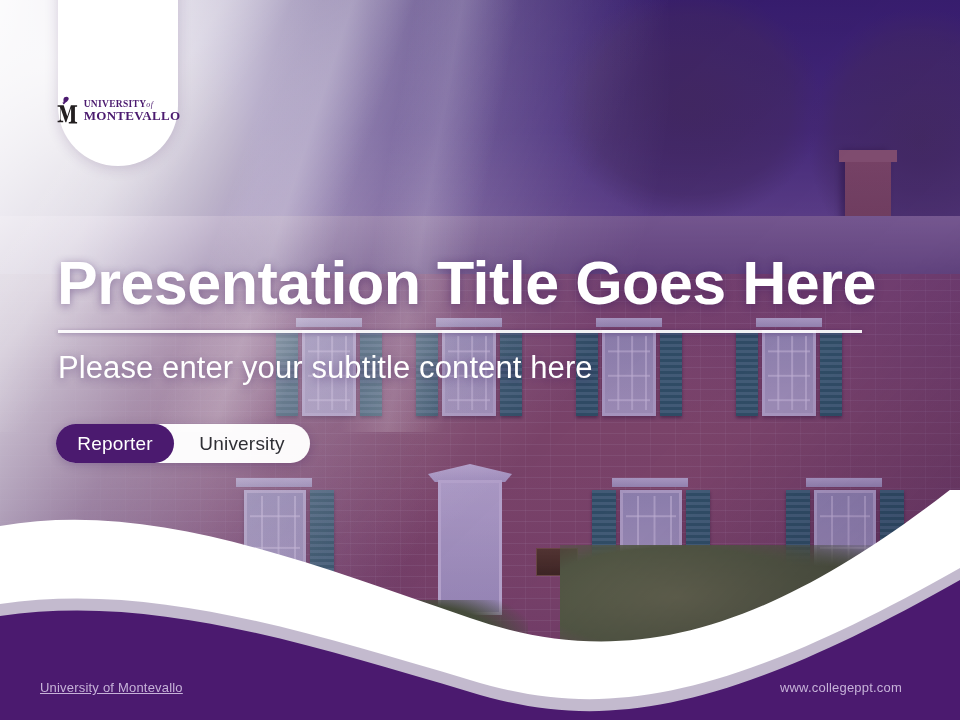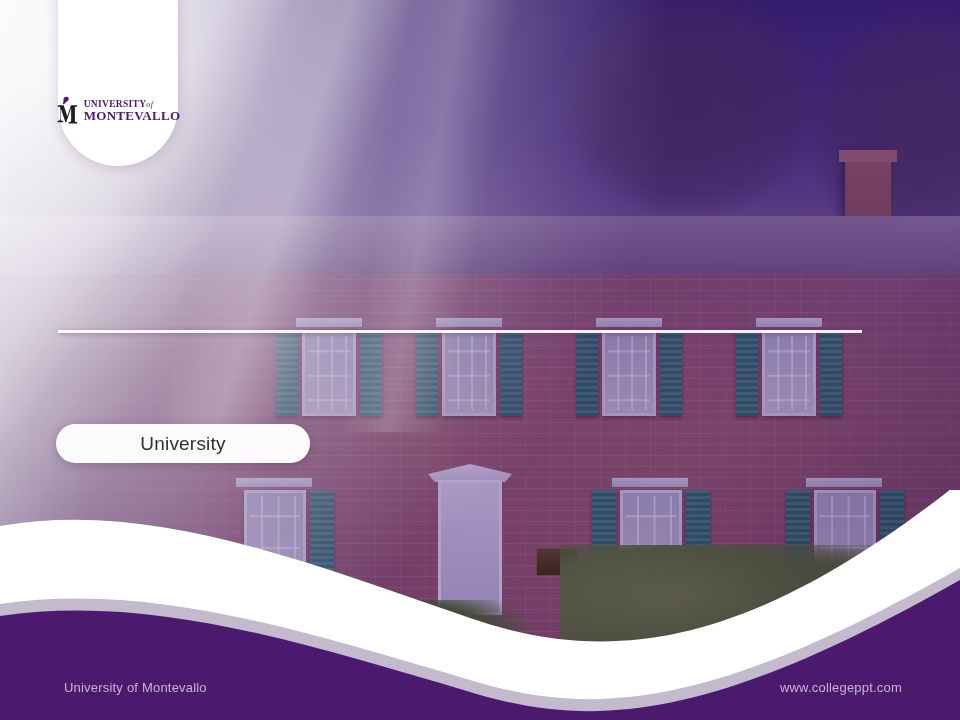--- a/index.html
+++ b/index.html
@@ -187,22 +187,22 @@
   .pill-right{
     flex:1; display:flex; align-items:center; justify-content:center;
     color:#2f2f35; font-size:19px; letter-spacing:.2px;
   }
 
   
   .wave{ position:absolute; left:0; bottom:0; width:960px; height:230px; }
 
   
   .footer-left{
-    position:absolute; left:64px; top:680px;
-    font-size:13px; color:#c6b2d8; letter-spacing:.2px;
+    position:absolute; left:40px; top:680px;
+    font-size:13px; color:#c6b2d8; letter-spacing:.2px;text-decoration:underline;
   }
   .footer-right{
     position:absolute; right:58px; top:680px;
     font-size:13px; color:#c6b2d8; letter-spacing:.2px;
   }
 </style>
 </head>
 <body>
 
 <div class="slide">
@@ -273,23 +273,26 @@
         <path d="M6.4 6.6l1.5 0 .5 1.1-.9.6-1.1-1.7z" fill="#4b1a6f"></path>
         <path d="M1.6 9.3h6.1l3.6 10.9 3.6-10.9h6.2v1.5h-1.1c-.8 0-1.1.3-1.1 1.1v12.9c0 .8.3 1.1 1.1 1.1h1.1v1.5h-8.3v-1.5h1.2c.8 0 1.1-.3 1.1-1.1V11.9l-4.8 14.4H9.4L4.6 12.1v10.9c0 1.2.5 1.8 1.6 1.8h1v1.5H1.6v-1.5h.9c1.1 0 1.6-.6 1.6-1.8V11.9c0-.8-.3-1.1-1.1-1.1H1.6V9.3z" fill="#231f20"></path>
       </svg>
       <div class="logo-text">
         <span class="logo-line1"><span>UNIVERSITY</span><i>of</i></span>
         <span class="logo-line2">MONTEVALLO</span>
       </div>
     </div>
   </div>
 
+  <div class="title">Presentation Title Goes Here</div>
   <div class="rule"></div>
+  <div class="subtitle">Please enter your subtitle content here</div>
 
   <div class="pill">
+    <div class="pill-left">Reporter</div>
     <div class="pill-right">University</div>
   </div>
 
   <svg class="wave" viewBox="0 0 960 230" preserveAspectRatio="none">
     <path d="M0,36 C150,10 300,70 470,128 C620,180 760,150 960,-8 L960,230 L0,230 Z" fill="#ffffff"></path>
     <path d="M0,114 C150,92 300,140 470,190 C600,230 720,214 960,78 L960,230 L0,230 Z" fill="#b9aec6" opacity="0.85"></path>
     <path d="M0,126 C150,104 300,152 470,202 C600,242 720,226 960,90 L960,230 L0,230 Z" fill="#4b1a6f"></path>
   </svg>
 
   <div class="footer-left">University of Montevallo</div>

